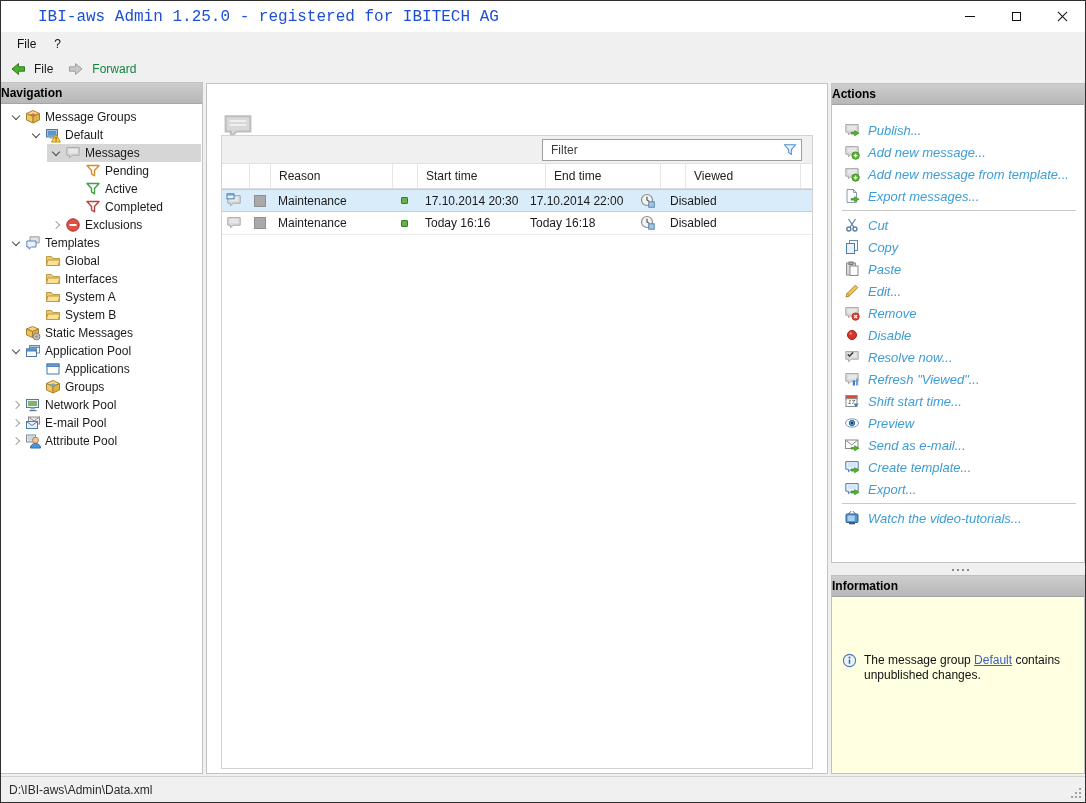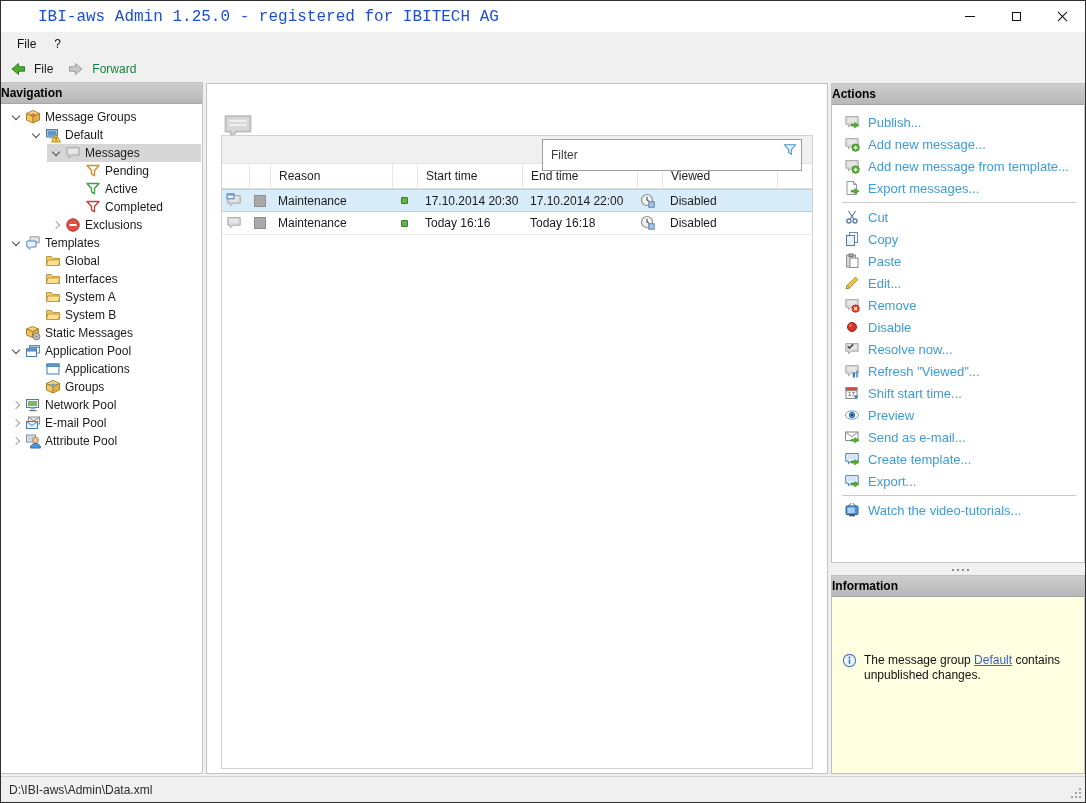--- a/index.html
+++ b/index.html
@@ -52,41 +52,41 @@
   .ticon svg { width:16px; height:16px; display:block; }
   .tlabel { z-index:1; white-space:nowrap; }
   
   .center-panel { position:absolute; left:205px; top:2px; width:622px; height:691px; background:#fff; border:1px solid #c3c3c3; }
   .main-header { display:flex; align-items:center; padding:11px 0 0 13px; }
   .main-header .bigicon { width:36px; height:32px; margin-right:12px; }
   .main-header .bigicon svg { width:36px; height:32px; }
   .main-title { font-size:20px; color:#222; font-weight:normal; letter-spacing:0.2px;margin-top:40px; }
   .content-box { position:absolute; left:14px; top:51px; width:592px; height:634px; border:1px solid #d2d2d2; background:#fff; display:flex; flex-direction:column; }
   .filterbar { height:28px; background:#f0f0f0; border-bottom:1px solid #e2e2e2; position:relative; flex:0 0 auto; }
-  .filter-wrap { position:absolute; right:10px; top:3px; width:260px; height:32px; }
+  .filter-wrap { position:absolute; right:10px; top:3px; width:260px; height:22px; }
   .filter-wrap input {
     width:100%; height:100%; border:1px solid #9e9e9e; background:#fff; font-family:"Liberation Sans",sans-serif;
     font-size:12px; padding:0 26px 0 8px; color:#222; outline:none;
   }
   .filter-wrap input::placeholder { color:#3c3c3c; opacity:1; }
   .filter-funnel { position:absolute; right:5px; top:4px; width:14px; height:14px; }
   .filter-funnel svg { width:14px; height:14px; }
   .thead { height:25px; display:flex; background:#fff; border-bottom:1px solid #dcdcdc; flex:0 0 auto; }
   .th { display:flex; align-items:center; padding-left:8px; color:#222; border-left:1px solid #e6e6e6; overflow:hidden; }
   .th:first-child { border-left:none; }
   .trow { height:23px; display:flex; align-items:center; background:#fff; border-bottom:1px solid #ebebeb; }
   .trow.sel { background:#d8ecfa; border-top:1px solid #aad5f0; border-bottom:1px solid #aad5f0; height:23px; }
   .td { display:flex; align-items:center; padding-left:8px; overflow:hidden; white-space:nowrap; }
   .td.cicon { justify-content:center; padding-left:0; }
   .td svg { width:16px; height:16px; }
   .gray-square { width:12px; height:12px; background:#a9a9a9; border:1px solid #8f8f8f; }
   .status-dot { width:7px; height:7px; background:#63b346; border:1px solid #3f7a2a; border-radius:1px; }
   
   .actions-panel { position:absolute; left:830px; top:2px; width:254px; height:480px; background:#fff; border:1px solid #c3c3c3; overflow:hidden; }
-  .action-list { padding-top:6px; }
+  .action-list { padding-top:14px;font-style:italic; }
   .action-item { height:22px; display:flex; align-items:center; cursor:default; }
   .action-item .aicon { width:16px; height:16px; margin:0 8px 0 12px; flex:0 0 auto; }
   .action-item .aicon svg { width:16px; height:16px; display:block; }
   .action-label { color:var(--accent-link,#3e9cd6); font-size:13px; white-space:nowrap; }
   .action-sep { height:1px; background:#c9c9c9; margin:3px 8px 3px 10px; }
   .v-splitter { position:absolute; left:830px; top:483px; width:254px; height:11px; display:flex; align-items:center; justify-content:center; }
   .grip-dots { width:2px; height:2px; background:#8a8a8a; box-shadow:5px 0 #8a8a8a,10px 0 #8a8a8a,-5px 0 #8a8a8a; }
   
   .info-panel { position:absolute; left:830px; top:494px; width:254px; height:199px; border:1px solid #c0c0c0; background:var(--info-bg,#ffffe1); display:flex; flex-direction:column;gap:44px; }
   .info-content { flex:1; padding:12px 10px 0 10px; display:flex; align-items:flex-start; }
@@ -374,21 +374,21 @@
                   <polygon points="1.5,2 14.5,2 9.5,7.5 9.5,13 6.5,11 6.5,7.5" fill="#EAF3FB" stroke="#4A90D0" stroke-width="1.2" stroke-linejoin="round"></polygon>
                 </svg></span>
           </div>
         </div>
         <div class="thead" id="tableHead">
             <div class="th" style="width: 27px;"></div>
             <div class="th" style="width: 21px;"></div>
             <div class="th" style="width: 122px;">Reason</div>
             <div class="th" style="width: 25px;"></div>
             <div class="th" style="width: 105px;">Start time</div>
-            <div class="th" style="width: 115px;">End time</div>
+            <div class="th" style="width: 115px; margin-left: 23px;">End time</div>
             <div class="th" style="width: 25px;"></div>
             <div class="th" style="width: 115px;">Viewed</div>
             <div class="th" style="flex: 1 1 0%; border-left: 1px solid rgb(230, 230, 230);"></div>
           </div>
         <div id="tableBody">
             <div class="trow sel">
               <div class="td cicon" style="width: 27px;">
                 <span class="ticon">
                   <svg viewBox="0 0 16 16" xmlns="http://www.w3.org/2000/svg">
                     <path d="M1.8 2.6h12.4v7.6H7.4L4.4 12.8v-2.6H1.8z" fill="#DCDCDC" stroke="#A8A8A8" stroke-width="1"></path>

